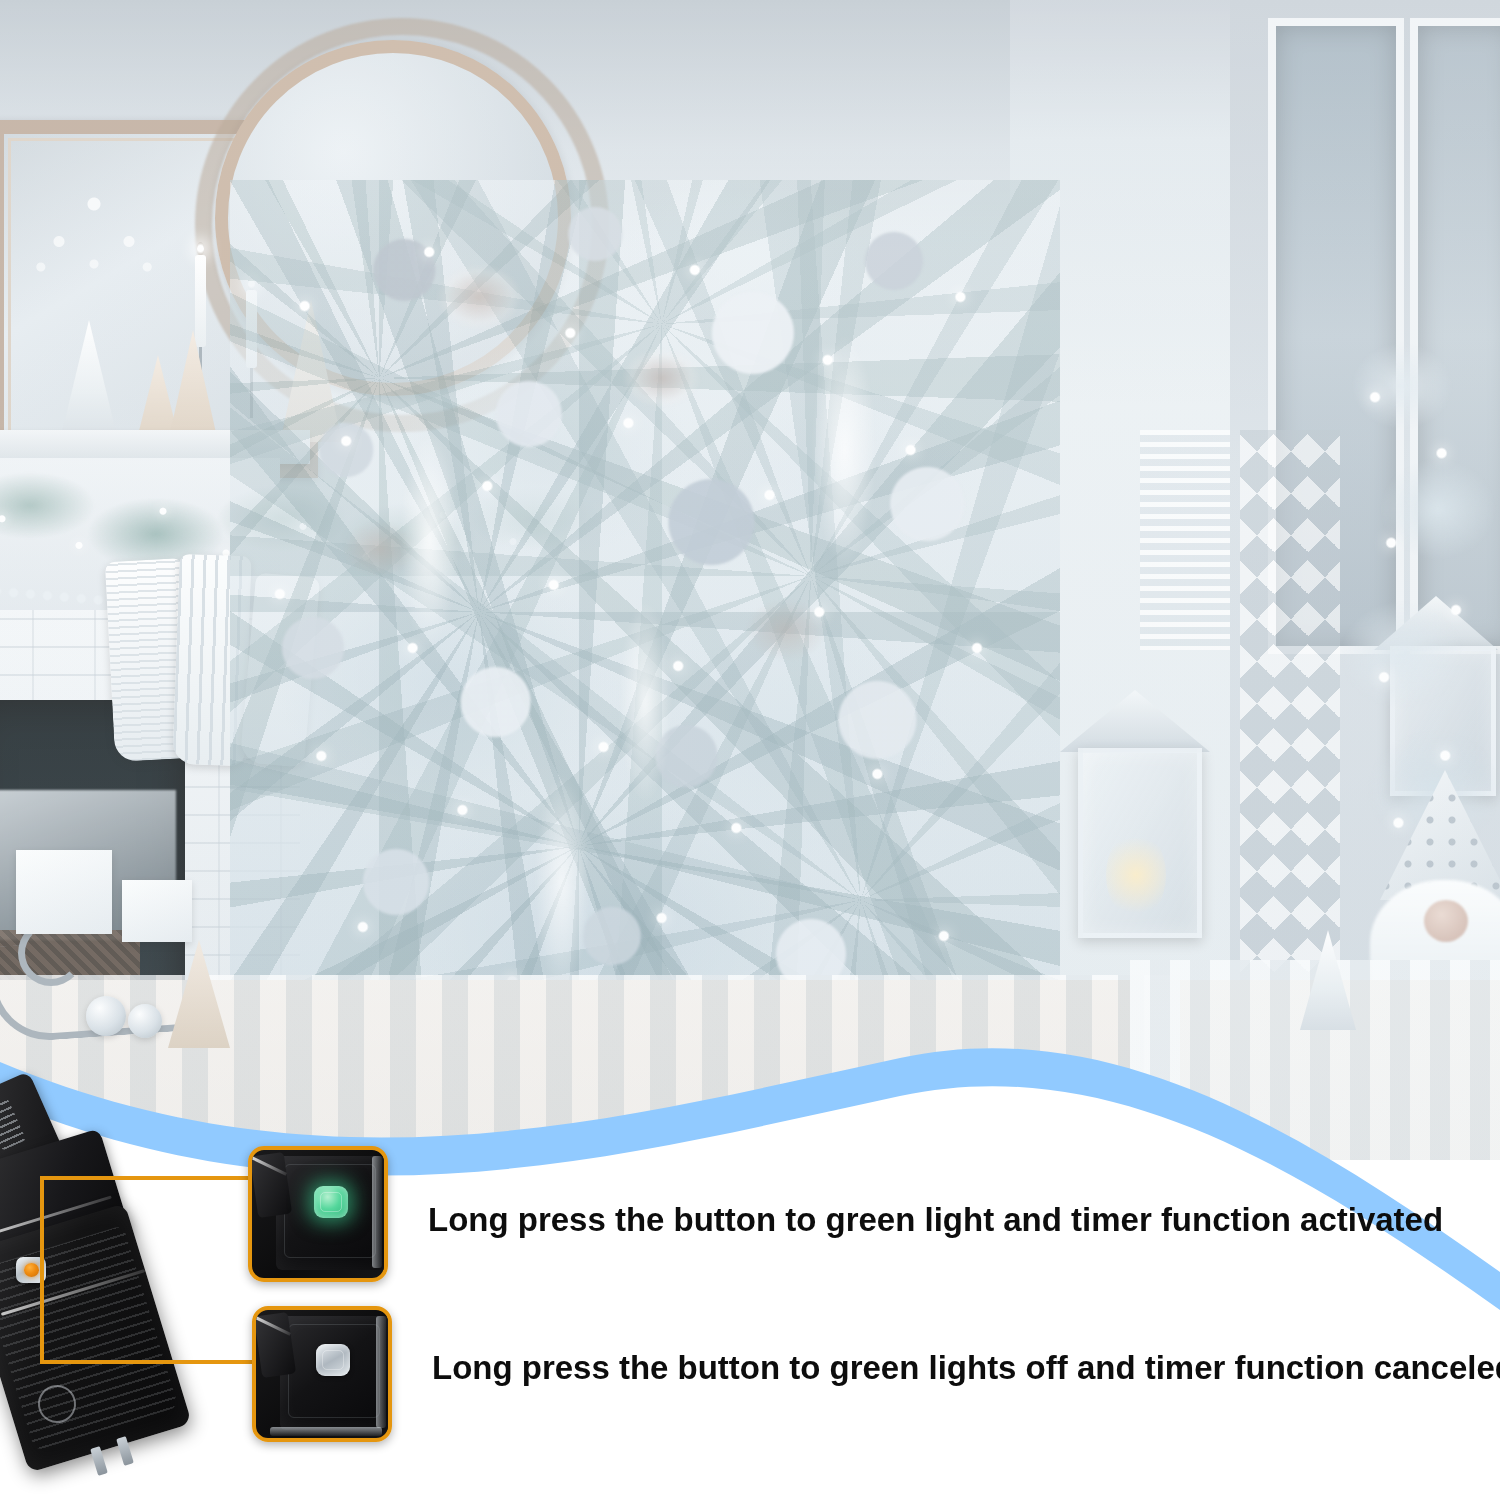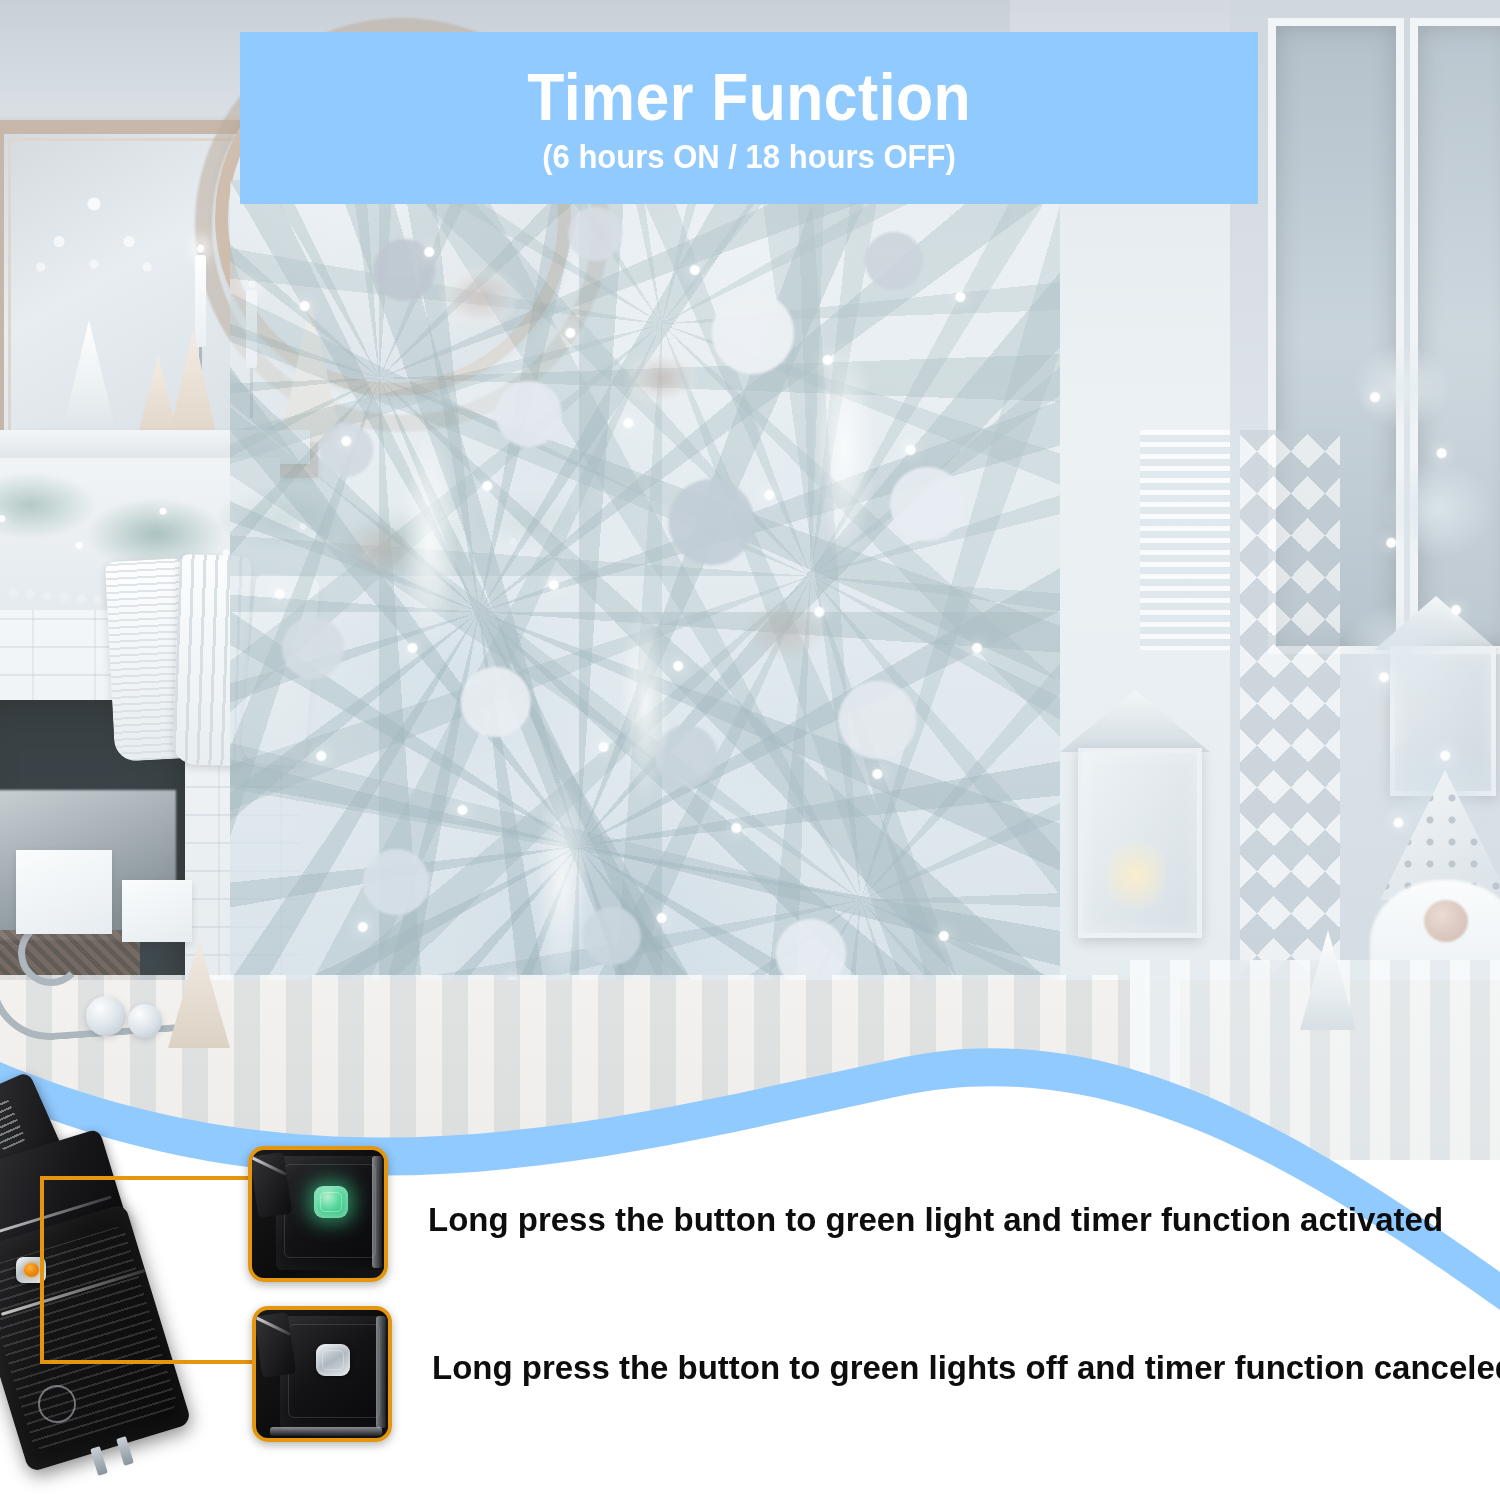--- a/index.html
+++ b/index.html
@@ -709,24 +709,20 @@
     <div class="photo-wash"></div>
   </div>
 
   <svg class="wave" viewBox="0 0 1500 330" preserveAspectRatio="none">
 
     <path d="M0,52 C 330,190 620,108 900,48 C 1110,3 1300,120 1500,262 L1500,330 L0,330 Z" fill="#91caff"></path>
 
     <path d="M0,90 C 330,228 620,146 900,86 C 1110,41 1300,158 1500,300 L1500,330 L0,330 Z" fill="#ffffff"></path>
   </svg>
 
-  <div class="banner">
-    <div class="banner-title">Timer Function</div>
-    <div class="banner-sub">(6 hours ON / 18 hours OFF)</div>
-  </div>
 
   <div class="adapter-photo">
     <div class="adapter-plugwire"></div>
     <div class="adapter-top"></div>
     <div class="adapter-edge-hl" style="left:6px; top:128px; width:120px; transform:rotate(-17deg);"></div>
     <div class="adapter-body"></div>
     <div class="adapter-label-text"></div>
     <div class="adapter-cert"></div>
     <div class="adapter-edge-hl" style="left:10px; top:206px; width:150px; transform:rotate(-17deg);"></div>
     <div class="adapter-prong" style="left:106px; top:362px;"></div>

